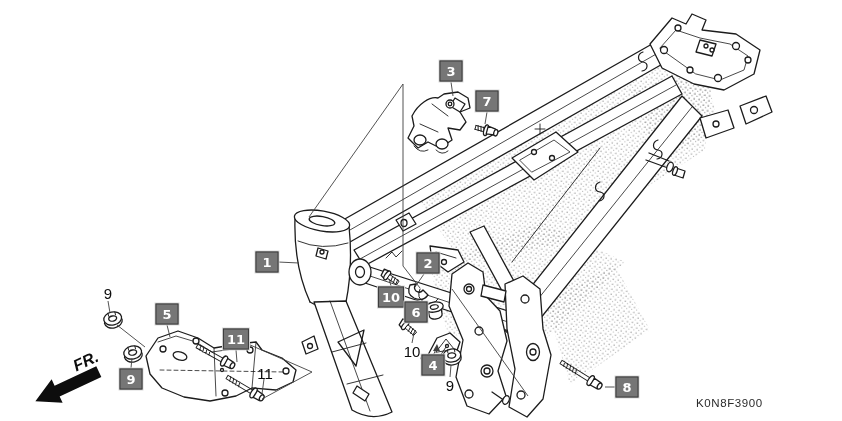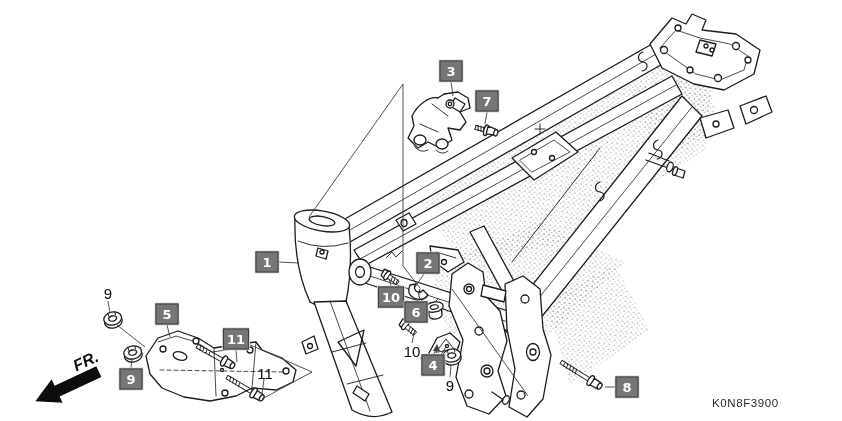--- a/index.html
+++ b/index.html
@@ -294,15 +294,15 @@
       <div class="callout-box" style="left: 236px; top: 339px;">11</div>
       <div class="callout-box" style="left: 433px; top: 365px;">4</div>
       <div class="callout-box" style="left: 131px; top: 379px;">9</div>
       <div class="callout-box" style="left: 627px; top: 387px;">8</div>
       <div class="callout-plain" style="left: 108px; top: 293px;">9</div>
       <div class="callout-plain" style="left: 412px; top: 351px;">10</div>
       <div class="callout-plain" style="left: 265px; top: 373px;">11</div>
       <div class="callout-plain" style="left: 450px; top: 385px;">9</div>
     </div>
 
-<div class="drawing-code" style="left:712px;top:397px;">K0N8F3900</div>
+<div class="drawing-code" style="left:696px;top:397px;">K0N8F3900</div>
 
 </div>
 
 </body></html>

